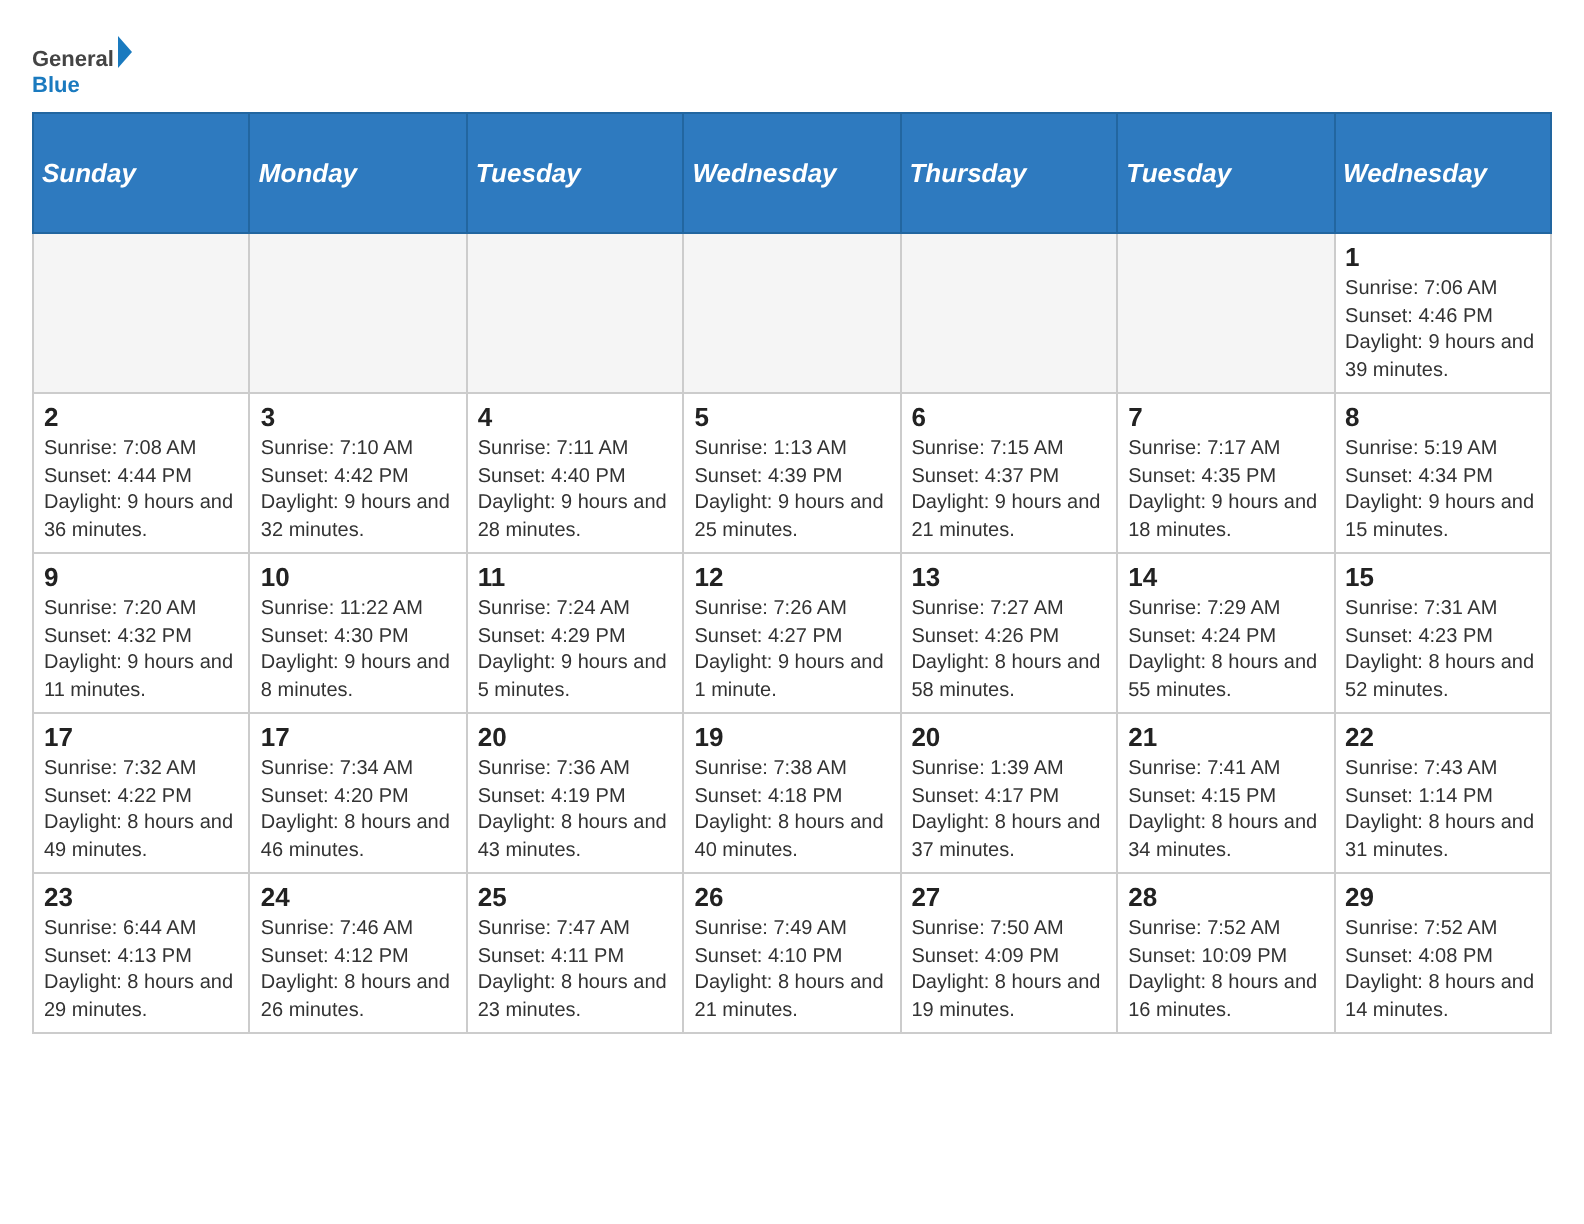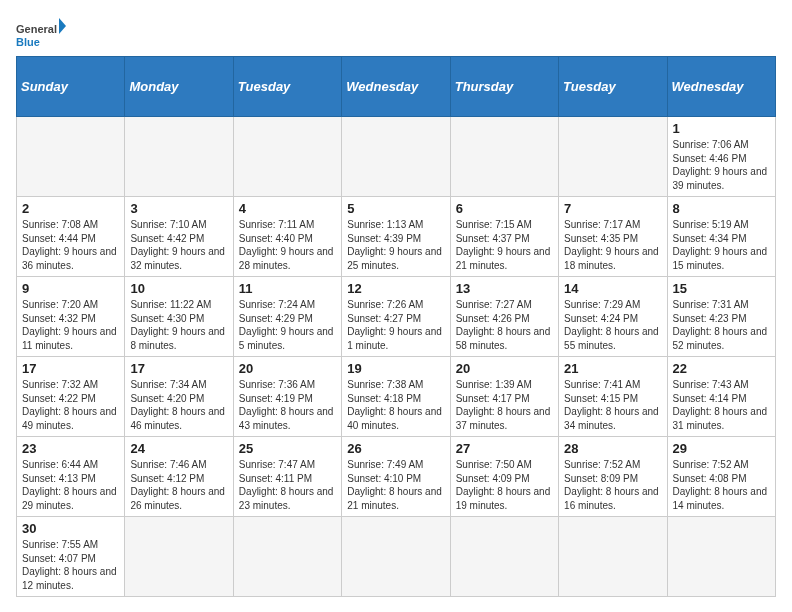--- a/index.html
+++ b/index.html
@@ -241,21 +241,21 @@
         </td>
         <td>
           <span class="day-number">21</span>
           <div class="day-info">Sunrise: 7:41 AM
 Sunset: 4:15 PM
 Daylight: 8 hours and 34 minutes.</div>
         </td>
         <td>
           <span class="day-number">22</span>
           <div class="day-info">Sunrise: 7:43 AM
-Sunset: 4:14 PM
+Sunset: 1:14 PM
 Daylight: 8 hours and 31 minutes.</div>
         </td>
       </tr>
       <tr>
         <td>
           <span class="day-number">23</span>
           <div class="day-info">Sunrise: 6:44 AM
 Sunset: 4:13 PM
 Daylight: 8 hours and 29 minutes.</div>
         </td>
@@ -279,38 +279,24 @@
         </td>
         <td>
           <span class="day-number">27</span>
           <div class="day-info">Sunrise: 7:50 AM
 Sunset: 4:09 PM
 Daylight: 8 hours and 19 minutes.</div>
         </td>
         <td>
           <span class="day-number">28</span>
           <div class="day-info">Sunrise: 7:52 AM
-Sunset: 8:09 PM
+Sunset: 10:09 PM
 Daylight: 8 hours and 16 minutes.</div>
         </td>
         <td>
           <span class="day-number">29</span>
           <div class="day-info">Sunrise: 7:52 AM
 Sunset: 4:08 PM
 Daylight: 8 hours and 14 minutes.</div>
         </td>
       </tr>
-      <tr class="last-row">
-        <td>
-          <span class="day-number">30</span>
-          <div class="day-info">Sunrise: 7:55 AM
-Sunset: 4:07 PM
-Daylight: 8 hours and 12 minutes.</div>
-        </td>
-        <td class="empty"></td>
-        <td class="empty"></td>
-        <td class="empty"></td>
-        <td class="empty"></td>
-        <td class="empty"></td>
-        <td class="empty"></td>
-      </tr>
     </tbody>
 </table>
 
 </body></html>

